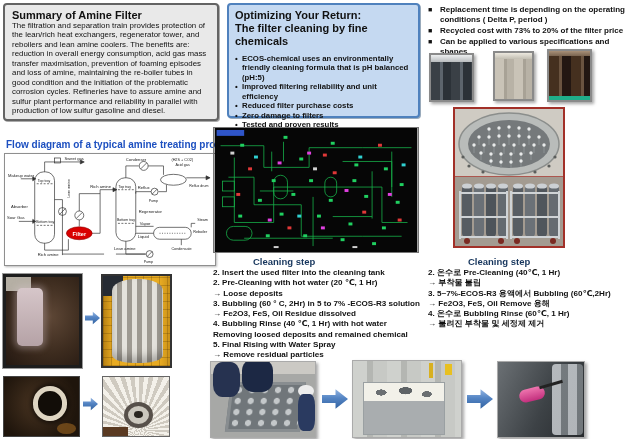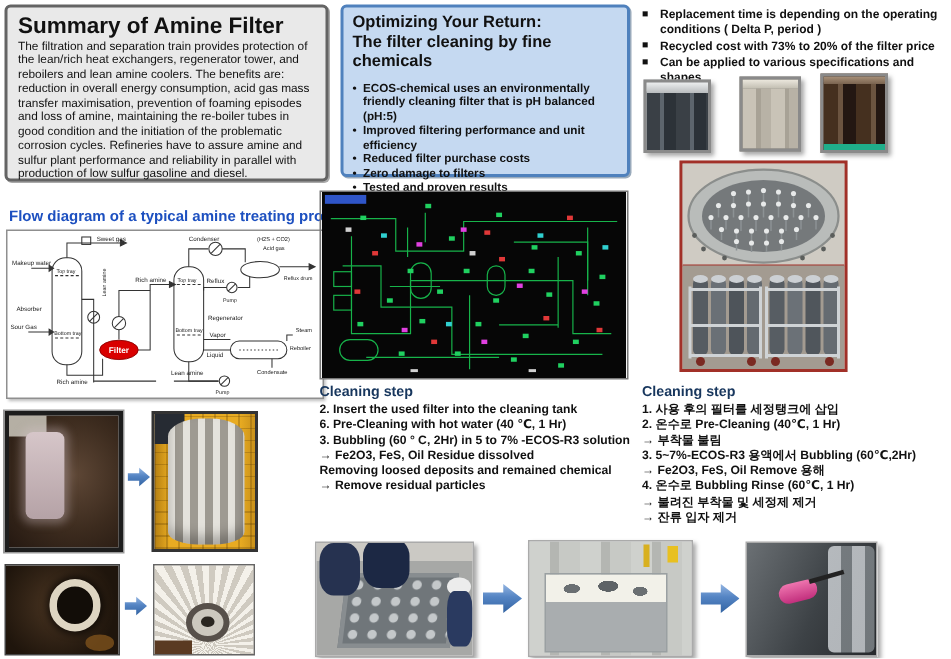--- a/index.html
+++ b/index.html
@@ -3,38 +3,38 @@
 <meta charset="utf-8">
 <style>
   * { margin:0; padding:0; box-sizing:border-box; }
   body { background:#fff; font-family:"Liberation Sans","DejaVu Sans",sans-serif; }
   #slide { position:relative; width:634px; height:439px; background:#fff; overflow:hidden; }
 
   
   .summary-box { position:absolute; left:3px; top:3px; width:216px; height:118px;
     background:#e9e9e9; border:2px solid #646464; border-radius:4px; padding:4px 7px;
     box-shadow:1px 1px 0 #aaa; }
-  .summary-box h2 { font-size:15px; color:#111; }
+  .summary-box h2 { font-size:11px; color:#111; }
   .summary-box p { font-size:7.9px; line-height:1.2; color:#111; }
 
   .optimizing-box { position:absolute; left:227px; top:3px; width:193px; height:115px;
     background:#c5d9f1; border:2px solid #4f81bd; border-radius:4px; padding:4px 6px;
     box-shadow:1px 1px 0 #9ab; }
   .optimizing-box h2 { font-size:11px; color:#111; line-height:1.2; }
   .opt-bullets { margin-top:5px; }
   .b-row { display:flex; font-size:7.8px; line-height:1.22; color:#111; font-weight:600; }
   .b-row .mk { width:7px; flex:none; }
 
   .features { position:absolute; left:428px; top:5px; width:204px; }
   .f-row { display:flex; font-size:8px; line-height:1.25; color:#111; font-weight:600; margin-bottom:1px; }
   .f-row .mk { width:12px; flex:none; font-size:7px; padding-top:1px; }
 
   .flow-title { position:absolute; left:6px; top:139px; font-size:10px; font-weight:bold; color:#1d50c0; }
 
-  .steps h3 { font-size:9.5px; color:#17365d; margin-bottom:1px; }
+  .steps h3 { font-size:9.5px; color:#17365d; margin-bottom:1px;margin-left:40px; }
   .steps div { font-size:8.1px; font-weight:bold; color:#111; line-height:1.27; }
   .steps-en { position:absolute; left:213px; top:256px; width:216px; }
   .steps-kr { position:absolute; left:428px; top:256px; width:206px; }
 
   
   .flow-box { position:absolute; left:4px; top:153px; width:212px; height:113px;
     background:#fff; border:1px solid #8f8f8f; box-shadow:1px 1px 2px #bbb; }
   .dcs { position:absolute; left:213px; top:127px; width:206px; height:126px; border:1px solid #777; }
   .tank-photo { position:absolute; left:453px; top:107px; width:112px; height:141px; border:2px solid #a23028; background:#cfcbc3; }
 
@@ -128,25 +128,25 @@
     <h2>Summary of Amine Filter</h2>
     <p>The filtration and separation train provides protection of the lean/rich heat exchangers, regenerator tower, and reboilers and lean amine coolers. The benefits are: reduction in overall energy consumption, acid gas mass transfer maximisation, prevention of foaming episodes and loss of amine, maintaining the re-boiler tubes in good condition and the initiation of the problematic corrosion cycles. Refineries have to assure amine and sulfur plant performance and reliability in parallel with production of low sulfur gasoline and diesel.</p>
   </div>
 
   <div class="optimizing-box">
     <h2>Optimizing Your Return:</h2>
     <h2>The filter cleaning by fine chemicals</h2>
     <div class="opt-bullets">
       <div class="b-row">
           <span class="mk">•</span>
-          <span>ECOS-chemical uses an environmentally friendly cleaning filter that is pH balanced (pH:5)</span>
+          <span>ECOS-chemical uses an environmentally friendly cleaning formula that is pH balanced (pH:5)</span>
         </div>
       <div class="b-row">
           <span class="mk">•</span>
-          <span>Improved filtering performance and unit efficiency</span>
+          <span>Improved filtering reliability and unit efficiency</span>
         </div>
       <div class="b-row">
           <span class="mk">•</span>
           <span>Reduced  filter  purchase costs</span>
         </div>
       <div class="b-row">
           <span class="mk">•</span>
           <span>Zero damage to filters</span>
         </div>
       <div class="b-row">
@@ -445,37 +445,38 @@
           <circle cx="46" cy="132" r="3"></circle>
           <circle cx="62" cy="132" r="3"></circle>
           <circle cx="98" cy="132" r="3"></circle>
       </g>
     </svg>
   </div>
 
   <div class="steps steps-en">
     <h3>Cleaning step</h3>
     <div>2. Insert the used filter into the cleaning tank</div>
-    <div>6. Pre-Cleaning with hot water (40 ℃, 1 Hr)</div>
+    <div>2. Pre-Cleaning with hot water (20 ℃, 1 Hr)</div>
+    <div>→ Loose deposits</div>
     <div>3. Bubbling (60 ° C, 2Hr) in 5 to 7% -ECOS-R3 solution</div>
     <div>→ Fe2O3, FeS, Oil Residue dissolved</div>
+    <div>4. Bubbling Rinse (40 ℃, 1 Hr) with hot water</div>
     <div>Removing loosed deposits and remained chemical</div>
+    <div>5. Final Rising with Water Spray</div>
     <div>→ Remove residual particles</div>
   </div>
 
   <div class="steps steps-kr">
     <h3>Cleaning step</h3>
-    <div>1. 사용 후의 필터를 세정탱크에 삽입</div>
     <div>2. 온수로 Pre-Cleaning (40℃, 1 Hr)</div>
     <div>→ 부착물 불림</div>
     <div>3. 5~7%-ECOS-R3 용액에서 Bubbling (60℃,2Hr)</div>
     <div>→ Fe2O3, FeS, Oil Remove 용해</div>
     <div>4. 온수로 Bubbling Rinse (60℃, 1 Hr)</div>
     <div>→ 불려진 부착물 및 세정제 제거</div>
-    <div>→ 잔류 입자 제거</div>
   </div>
 
   <div class="photo pA1">
     <div class="wall"></div>
     <div class="band"></div>
   </div>
   <div class="arrow" style="left:85px;top:311px;width:15px;height:14px;"></div>
   <div class="photo pA2">
     <div class="grid"></div>
     <div class="dk"></div>

